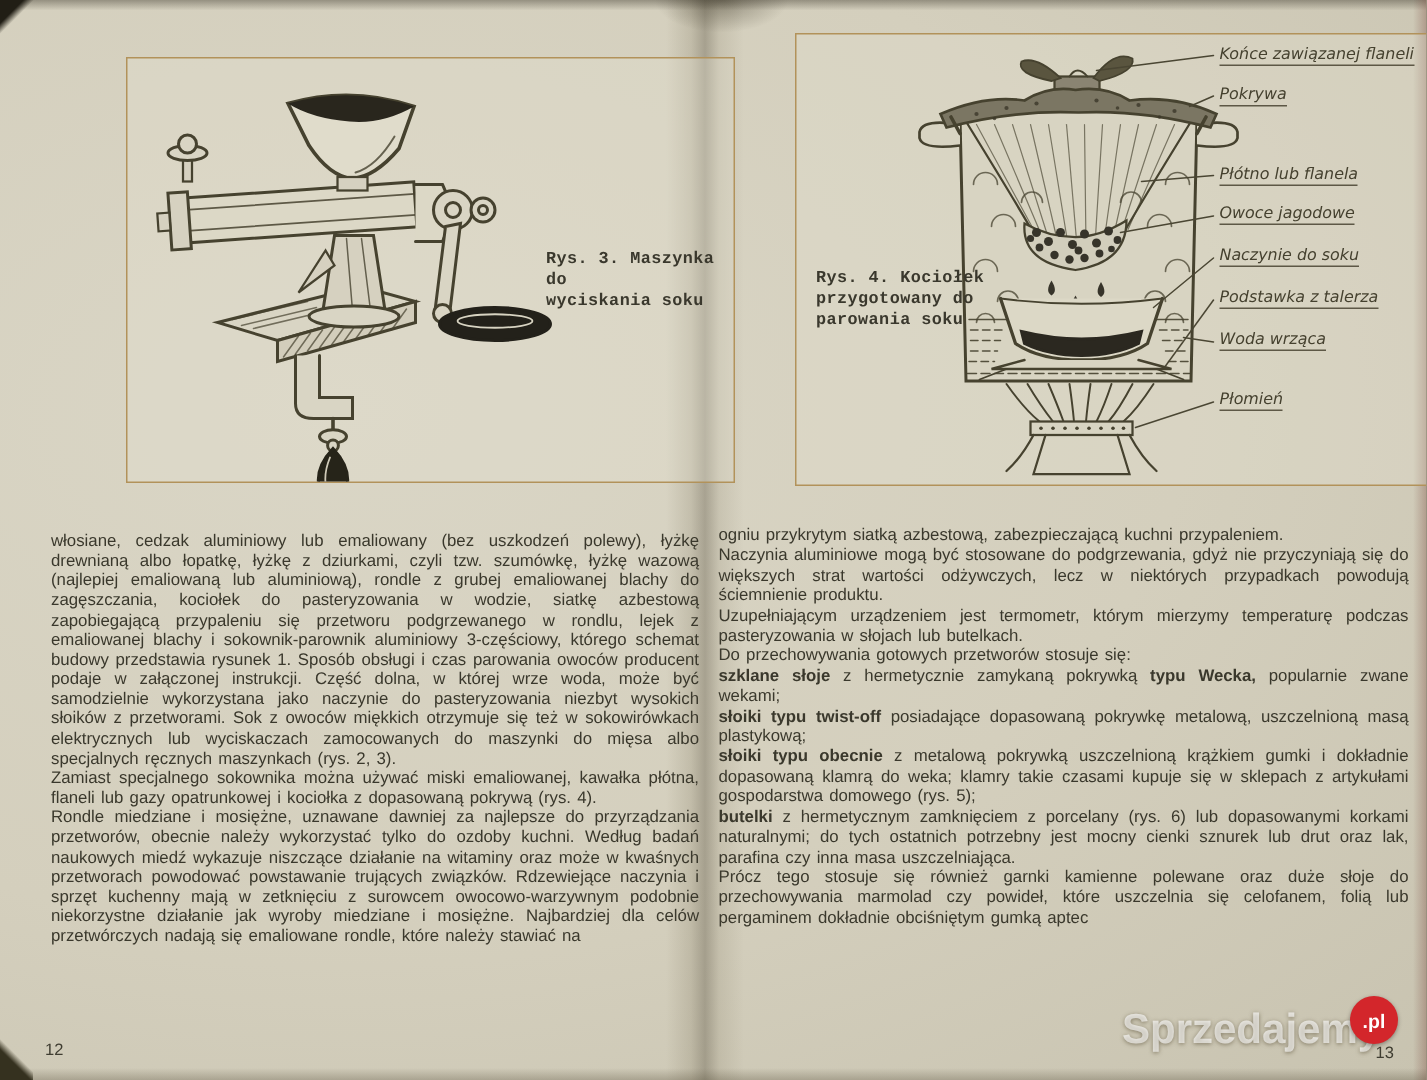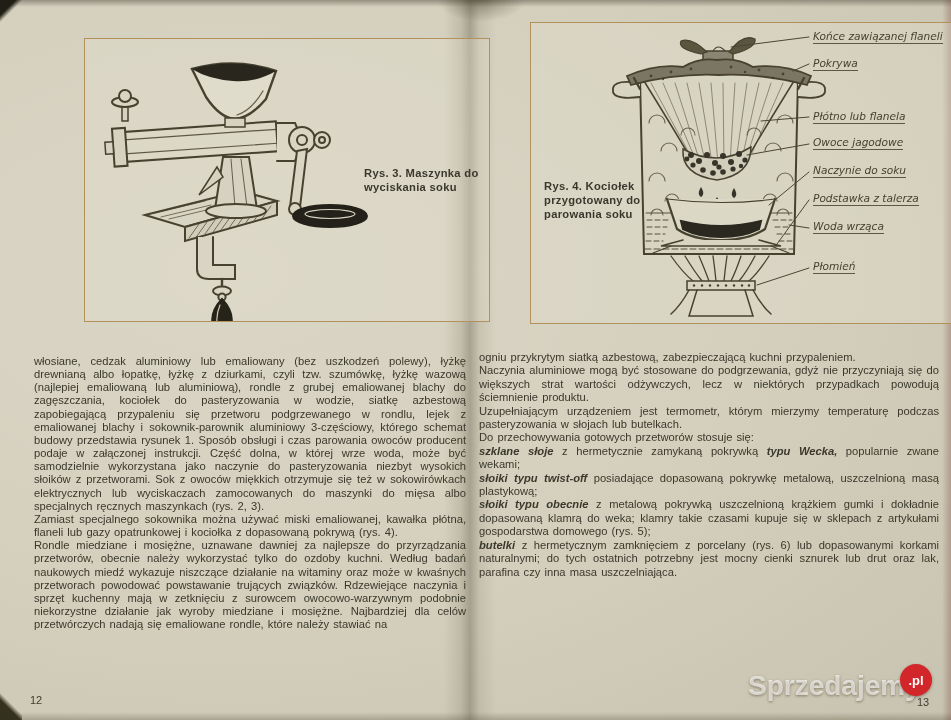--- a/index.html
+++ b/index.html
@@ -16,32 +16,32 @@
     background:linear-gradient(135deg,#211e15 0 26%,rgba(33,30,21,0) 38%);}
   .corner-bl{position:absolute;left:0;bottom:0;width:22px;height:38px;
     background:linear-gradient(45deg,#35311f 0 34%,rgba(53,49,31,0) 46%);}
   .fold-top{position:absolute;left:436px;top:0;width:90px;height:22px;
     background:radial-gradient(ellipse at 50% 0,rgba(50,44,28,.42),rgba(50,44,28,0) 70%);}
   
   .figbox{position:absolute;border:1px solid #b2925a;background:rgba(228,224,208,.30);margin-left:48px;}
   #figbox3{left:36px;top:38px;width:404px;height:282px;}
   #figbox4{left:482px;top:22px;width:426px;height:300px;}
   .figbox svg{position:absolute;left:0;top:0;}
-  .figcap{position:absolute;font-size:11.2px;font-weight:700;line-height:14px;letter-spacing:.3px;color:#3a382d;}
+  .figcap{position:absolute;font-size:11.2px;font-weight:700;line-height:14px;letter-spacing:.3px;color:#3a382d;font-family:Liberation Mono, monospace;}
   #cap3{left:279px;top:127px;}
   #cap4{left:13px;top:156px;}
   .figlabel{position:absolute;left:282px;font-family:"DejaVu Sans",sans-serif;
     font-style:italic;font-size:10.6px;line-height:11px;color:#45412f;white-space:nowrap;
     border-bottom:1px solid rgba(72,66,48,.85);padding-bottom:1px;}
   
   .col{position:absolute;text-align:justify;color:#3a382c;}
   #leftcol{left:34px;top:355px;width:432px;font-size:11.2px;line-height:13.15px;word-spacing:1px;}
   #rightcol{left:479px;top:351px;width:460px;font-size:11.2px;line-height:13.4px;word-spacing:1px;}
   .col p{margin:0;}
-  .b{font-weight:700;font-style:italic;}
+  .b{font-weight:700;}
   .pagenum{position:absolute;font-size:11px;color:#3f3d31;}
   #pn12{left:30px;top:694px;}
   #pn13{left:917px;top:696px;}
   
   .wm{position:absolute;left:748px;top:668px;width:200px;height:50px;pointer-events:none;}
   .wm-text{position:absolute;left:0;top:2px;font-size:28px;font-weight:700;letter-spacing:0;
     color:rgba(255,255,255,.60);text-shadow:0 1px 3px rgba(104,95,70,.75), 0 0 1px rgba(255,255,255,.35);}
   .wm-badge{position:absolute;left:152px;top:-4px;width:32px;height:32px;border-radius:50%;
     background:#d3262b;color:#fff;font-size:13px;font-weight:700;
     display:flex;align-items:center;justify-content:center;box-shadow:0 1px 3px rgba(0,0,0,.35);}
@@ -290,20 +290,21 @@
     </div>
   <div class="col" id="rightcol">
       <p><span>ogniu przykrytym siatką azbestową, zabezpieczającą kuchni przypaleniem.</span></p>
       <p><span>Naczynia aluminiowe mogą być stosowane do podgrzewania, gdyż nie przyczyniają się do większych strat wartości odżywczych, lecz w niektórych przypadkach powodują ściemnienie produktu.</span></p>
       <p><span>Uzupełniającym urządzeniem jest termometr, którym mierzymy temperaturę podczas pasteryzowania w słojach lub butelkach.</span></p>
       <p><span>Do przechowywania gotowych przetworów stosuje się:</span></p>
       <p><span class="b">szklane słoje</span><span> z hermetycznie zamykaną pokrywką </span><span class="b">typu Wecka,</span><span> popularnie zwane wekami;</span></p>
       <p><span class="b">słoiki typu twist-off</span><span> posiadające dopasowaną pokrywkę metalową, uszczelnioną masą plastykową;</span></p>
       <p><span class="b">słoiki typu obecnie</span><span> z metalową pokrywką uszczelnioną krążkiem gumki i dokładnie dopasowaną klamrą do weka; klamry takie czasami kupuje się w sklepach z artykułami gospodarstwa domowego (rys. 5);</span></p>
       <p><span class="b">butelki</span><span> z hermetycznym zamknięciem z porcelany (rys. 6) lub dopasowanymi korkami naturalnymi; do tych ostatnich potrzebny jest mocny cienki sznurek lub drut oraz lak, parafina czy inna masa uszczelniająca.</span></p>
+      <p><span>Prócz tego stosuje się również garnki kamienne polewane oraz duże słoje do przechowywania marmolad czy powideł, które uszczelnia się celofanem, folią lub pergaminem dokładnie obciśniętym gumką aptec</span></p>
     </div>
 
   <div class="pagenum" id="pn12">12</div>
   <div class="pagenum" id="pn13">13</div>
 
   <div class="wm">
     <div class="wm-text">Sprzedajemy</div>
     <div class="wm-badge">.pl</div>
   </div>
 

